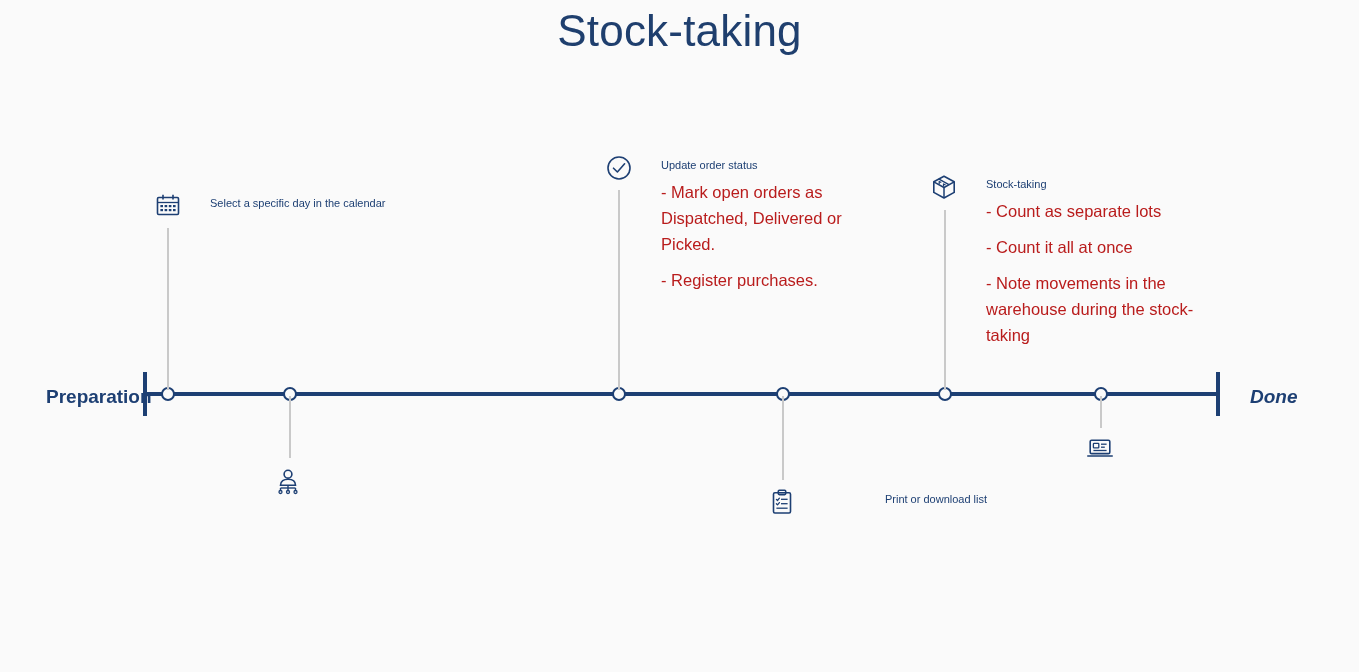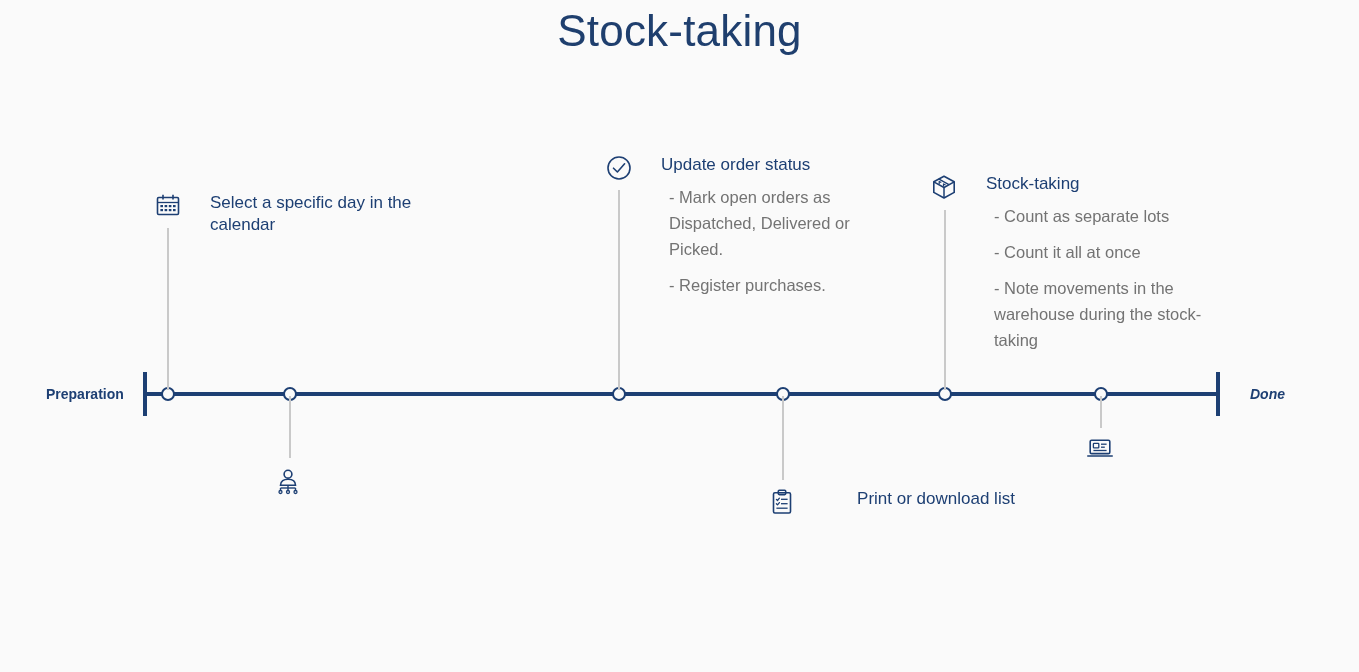--- a/index.html
+++ b/index.html
@@ -42,21 +42,21 @@
     width: 4px;
     height: 44px;
     background: #1d3f73;
     top: 372px;
   }
   .axis-cap.left  { left: 143px; }
   .axis-cap.right { left: 1216px; }
 
   .end-label {
     position: absolute;
-    font-size: 14px;
+    font-size: 19px;
     font-weight: bold;
     color: #1d3f73;
     top: 386px;
     white-space: nowrap;
   }
   .end-label.left  { left: 46px; }
   .end-label.right { left: 1250px; font-style: italic; }
 
   .node {
     position: absolute;
@@ -83,31 +83,31 @@
     position: absolute;
     left: 0;
     top: 0;
     width: 28px;
     height: 28px;
   }
   .item .body {
     margin-left: 56px;
   }
   .item .head {
-    font-size: 17px;
+    font-size: 11px;
     color: #1d3f73;
     line-height: 22px;
     margin: 0 0 3px 0;
     font-weight: 400;
   }
   .item .desc {
     font-size: 16.5px;
-    color: #737373;
+    color: #b91c1c;
     line-height: 26px;
-    margin: 8px;
+    margin: 0;
   }
   .item .desc + .desc { margin-top: 10px; }
 
   .item.above .icon { top: 0; }
 </style>
 </head>
 <body>
 
 <div id="page-title">Stock-taking</div>
 

